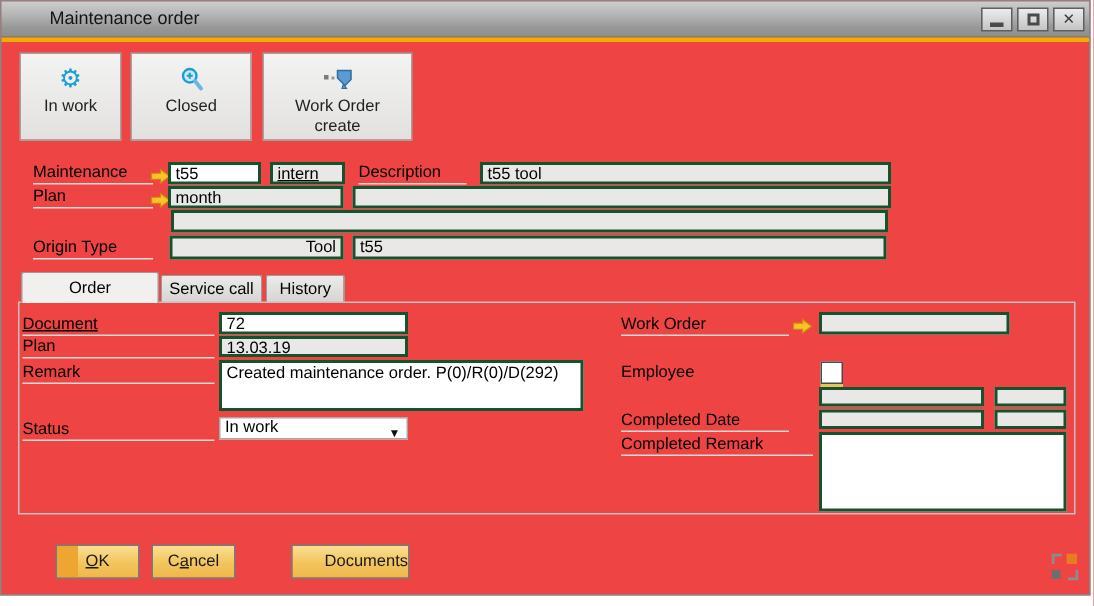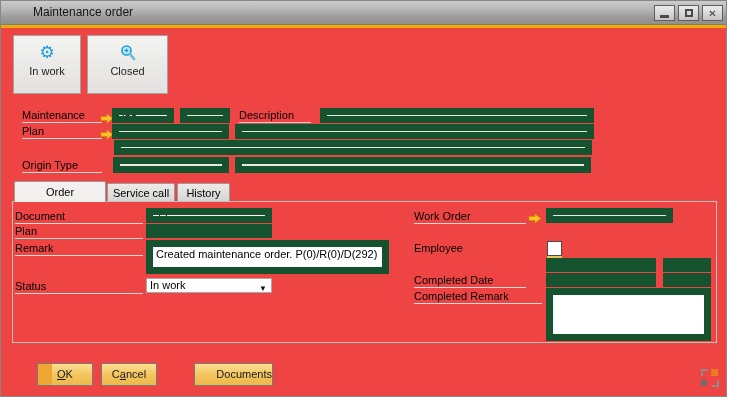--- a/index.html
+++ b/index.html
@@ -19,21 +19,21 @@
   #goldline{position:absolute;left:0;top:24px;width:100%;height:3px;background:#f2ab00;}
   
   .toolbtn{position:absolute;top:34px;height:59px;background:linear-gradient(180deg,#f3f3f2,#e2e1df);
     border:1px solid #a3a2a0;box-sizing:border-box;text-align:center;font-size:11px;color:#222;cursor:pointer;}
   #tb1{left:12px;width:68px;} #tb2{left:86px;width:81px;} #tb3{left:174px;width:100px;}
   .toolicon{display:block;margin:8px auto 3px auto;height:18px;}
   .gear-glyph{font-size:17px;color:#1a9dd9;line-height:18px;}
   .toolbtn-label{display:block;padding:0 6px;line-height:13px;}
   
   .lbl{position:absolute;font-size:11px;color:#000;border-bottom:1px solid #dddcd8;height:13px;}
-  .fld{position:absolute;border:7px solid #14532d;background:#e9e8e6;font-size:11px;line-height:13px;
+  .fld{position:absolute;border:2px solid #14532d;background:#e9e8e6;font-size:11px;line-height:13px;
     padding:0 3px;color:#000;box-sizing:border-box;overflow:hidden;white-space:nowrap;}
   .fld.white{background:#ffffff;}
   input.fld{font-family:"Liberation Sans","DejaVu Sans",sans-serif;outline:none;}
   textarea.fld{resize:none;font-family:"Liberation Sans","DejaVu Sans",sans-serif;outline:none;white-space:pre-wrap;line-height:12px;padding-top:1px;}
   .arrow-ico{position:absolute;width:14px;height:11px;cursor:pointer;}
   
   .tab{position:absolute;box-sizing:border-box;text-align:center;font-size:11px;color:#000;
     border:1px solid #9b9b9b;border-bottom:none;border-radius:2px 2px 0 0;cursor:pointer;}
   #tab-order{left:13px;top:180px;width:92px;height:21px;background:#f1f0ee;z-index:3;line-height:20px;}
   .tab.inactive{top:182px;height:19px;background:linear-gradient(180deg,#ebebea,#d5d4d2);line-height:18px;z-index:1;}
@@ -84,20 +84,31 @@
     <span class="toolicon">
       <svg width="18" height="18" viewBox="0 0 18 18">
         <circle cx="7.5" cy="6.5" r="4.5" fill="#cfeafb" stroke="#1a9dd9" stroke-width="1.6"></circle>
         <line x1="5.5" y1="6.5" x2="9.5" y2="6.5" stroke="#1a9dd9" stroke-width="1.4"></line>
         <line x1="7.5" y1="4.5" x2="7.5" y2="8.5" stroke="#1a9dd9" stroke-width="1.4"></line>
         <line x1="11" y1="10" x2="15" y2="15" stroke="#6db6e0" stroke-width="2.6" stroke-linecap="round"></line>
       </svg>
     </span>
     <span class="toolbtn-label">Closed</span>
   </div>
+  <div class="toolbtn" id="tb3">
+    <span class="toolicon">
+      <svg width="24" height="18" viewBox="0 0 24 18">
+        <rect x="3" y="6" width="3" height="3" fill="#7a7a7a"></rect>
+        <rect x="8" y="7" width="2" height="2" fill="#9a9a9a"></rect>
+        <path d="M12 3 L21 3 L21 9 L17 13 L12 8 Z" fill="#5b9bd5" stroke="#2d6da3" stroke-width="1"></path>
+        <path d="M16 12 L18 15 L15 15 Z" fill="#5b9bd5" stroke="#2d6da3" stroke-width="0.8"></path>
+      </svg>
+    </span>
+    <span class="toolbtn-label">Work Order create</span>
+  </div>
 
   <div class="lbl" style="left:21px;top:108px;width:80px;">Maintenance</div>
   <span class="arrow-ico" style="left:99px;top:109px;">
     <svg width="14" height="11" viewBox="0 0 14 11">
         <path d="M1 3.5 h6 v-2.5 l6 4.5 -6 4.5 v-2.5 h-6 z" fill="#fdc02a" stroke="#c99000" stroke-width="0.8"></path>
       </svg>
   </span>
   <input class="fld white" style="left: 111px; top: 107px; width: 62px; height: 15px;" value="t55">
   <div class="fld" style="left:179px;top:107px;width:50px;height:15px;text-decoration:underline;">intern</div>
   <div class="lbl" style="left:238px;top:108px;width:72px;">Description</div>
@@ -108,29 +119,29 @@
     <svg width="14" height="11" viewBox="0 0 14 11">
         <path d="M1 3.5 h6 v-2.5 l6 4.5 -6 4.5 v-2.5 h-6 z" fill="#fdc02a" stroke="#c99000" stroke-width="0.8"></path>
       </svg>
   </span>
   <div class="fld" style="left:111px;top:123px;width:117px;height:15px;">month</div>
   <div class="fld" style="left:234px;top:123px;width:359px;height:15px;"></div>
 
   <div class="fld" style="left:113px;top:139px;width:478px;height:15px;"></div>
 
   <div class="lbl" style="left:21px;top:158px;width:80px;">Origin Type</div>
-  <div class="fld" style="left:112px;top:156px;width:116px;height:16px;">Tool</div>
+  <div class="fld" style="left:112px;top:156px;width:116px;height:16px;text-align:right;">Tool</div>
   <div class="fld" style="left:234px;top:156px;width:356px;height:16px;">t55</div>
 
   <div class="tab" id="tab-order">Order</div>
   <div class="tab inactive" id="tab-service">Service call</div>
   <div class="tab inactive" id="tab-history">History</div>
   <div id="groupbox"></div>
 
-  <div class="lbl" style="left:14px;top:209px;width:128px;z-index:4;">Document</div>
+  <div class="lbl" style="left:14px;top:209px;width:128px;z-index:4;text-decoration:underline;">Document</div>
   <input class="fld white" style="left: 145px; top: 207px; width: 126px; height: 15px; z-index: 4;" value="72">
   <div class="lbl" style="left:14px;top:224px;width:128px;z-index:4;">Plan</div>
   <div class="fld" style="left:145px;top:223px;width:126px;height:14px;z-index:4;">13.03.19</div>
   <div class="lbl" style="left:14px;top:241px;width:128px;z-index:4;">Remark</div>
   <textarea class="fld white" style="left: 145px; top: 239px; width: 243px; height: 34px; z-index: 4;">Created maintenance order. P(0)/R(0)/D(292)</textarea>
   <div class="lbl" style="left:14px;top:279px;width:128px;z-index:4;">Status</div>
   <div id="status-combo" style="z-index:4;">
     <span>In work</span>
     <span class="dd">▼</span>
   </div>

